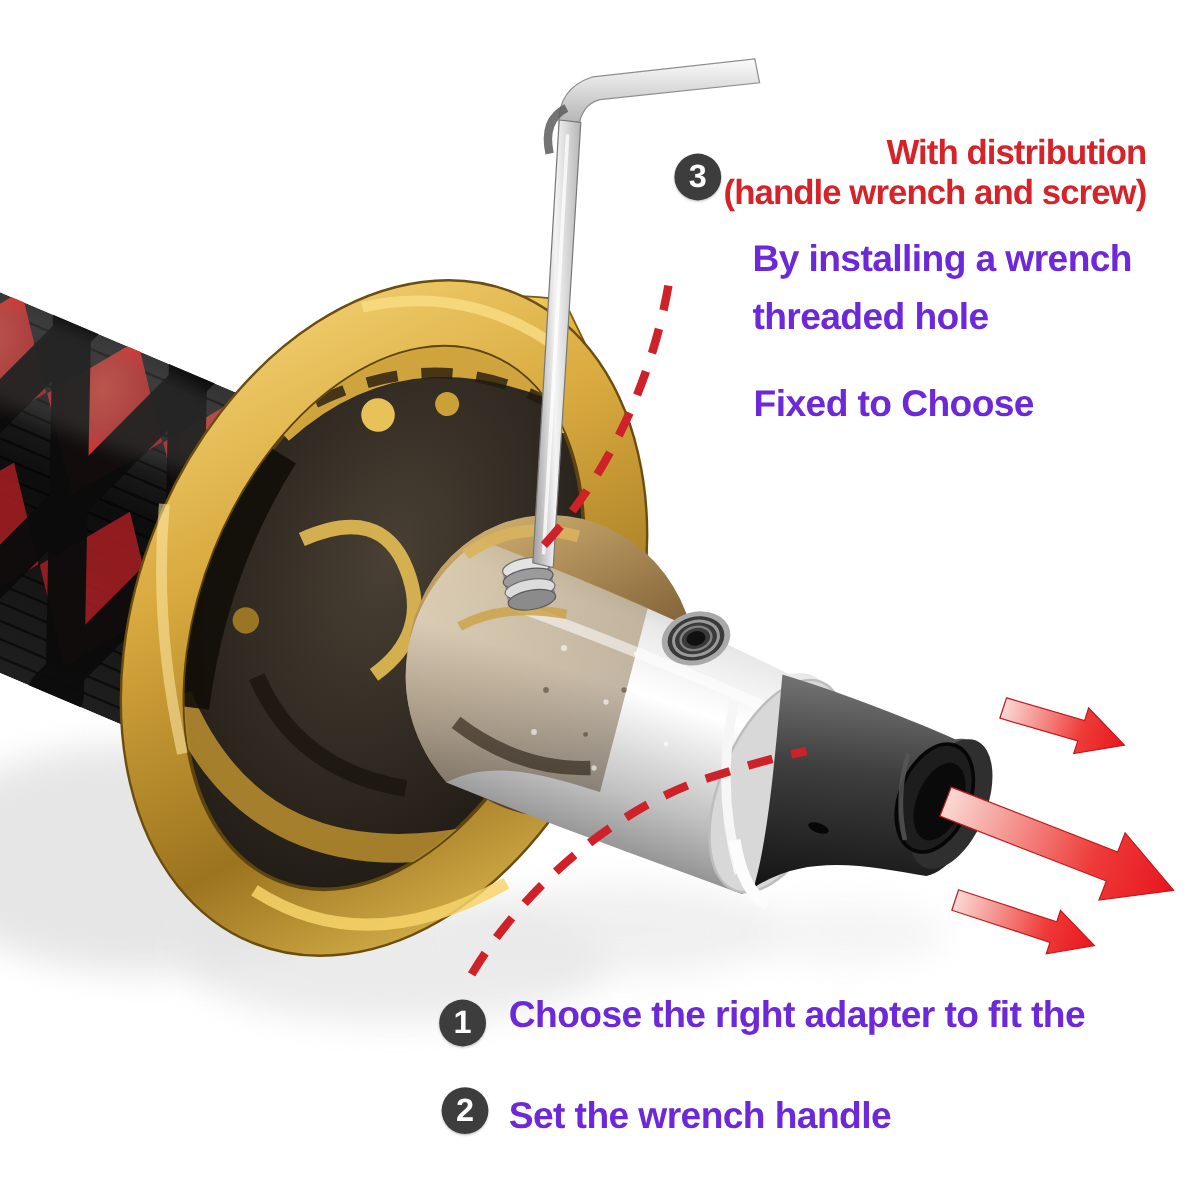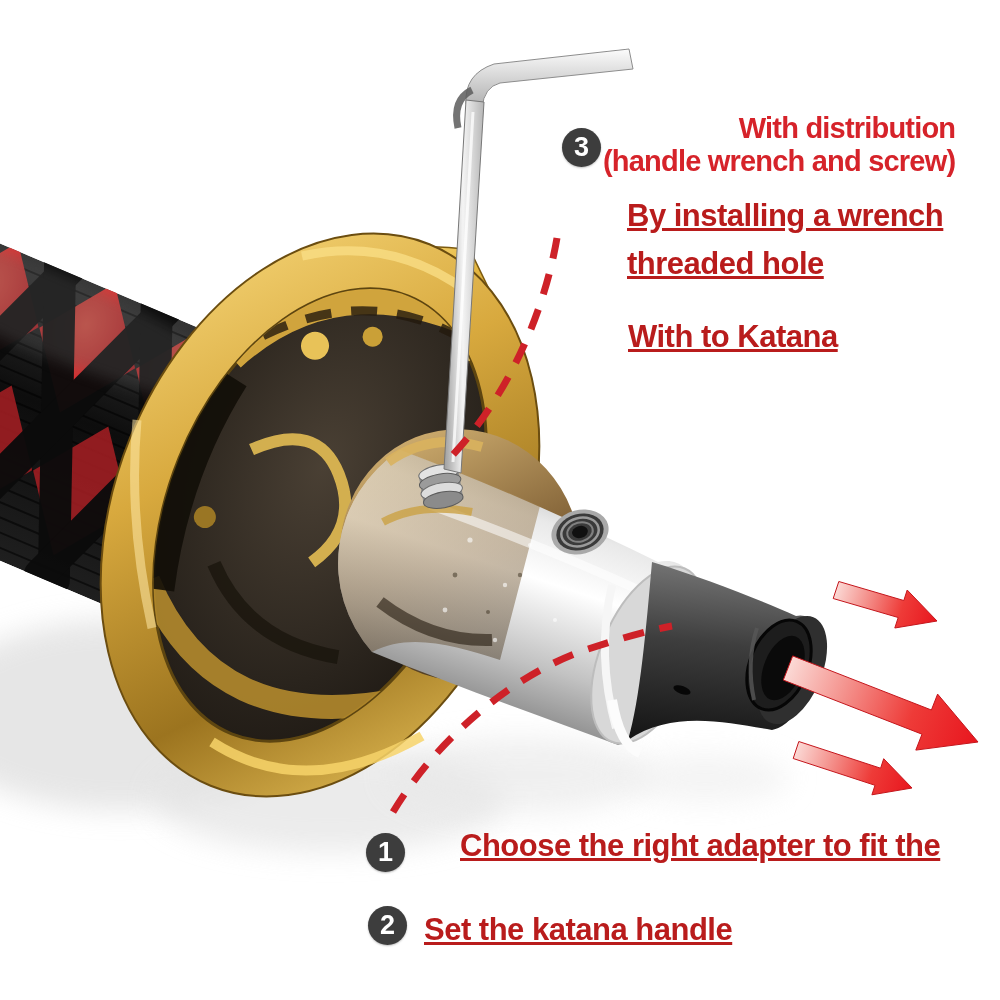--- a/index.html
+++ b/index.html
@@ -14,24 +14,24 @@
     position:absolute;width:39px;height:39px;border-radius:50%;
     background:#3d3d3d;color:#fff;display:flex;align-items:center;justify-content:center;
     font-weight:bold;font-size:27px;line-height:1;
     box-shadow:0 1px 2px rgba(0,0,0,.25);
   }
   .red-heading{
     position:absolute;color:#d6232a;font-weight:bold;
     font-size:29px;line-height:33px;letter-spacing:-0.8px;white-space:nowrap;text-align:right;
   }
   .blk{
-    position:absolute;color:#b91c1c;font-weight:bold;
-    font-size:31px;letter-spacing:-0.5px;white-space:nowrap;line-height:34px;text-decoration:underline;
+    position:absolute;color:#6d28d9;font-weight:bold;
+    font-size:31px;letter-spacing:-0.5px;white-space:nowrap;line-height:34px;
   }
-  .blk.two{line-height:37px;margin-left:36px;}
+  .blk.two{line-height:37px;}
   .tight{line-height:27px;}
 </style>
 </head>
 <body>
 
 <svg class="scene" viewBox="0 0 1000 1000" aria-hidden="true">
   <defs>
     <filter id="soft" x="-60%" y="-60%" width="220%" height="220%">
         <feGaussianBlur stdDeviation="14"></feGaussianBlur>
       </filter>
@@ -296,27 +296,27 @@
     <span>3</span>
   </div>
   <div class="red-heading" style="left:603px;top:112px;">
     <div>With distribution</div>
     <div>(handle wrench and screw)</div>
   </div>
   <div class="blk" style="left:627px;top:199px;">By installing a wrench</div>
   <div class="blk tight" style="left:627px;top:250px;">
     <div>threaded hole</div>
   </div>
-  <div class="blk" style="left:628px;top:320px;">With to Katana</div>
+  <div class="blk" style="left:628px;top:320px;">Fixed to Choose</div>
 
   <div class="badge" style="left:366px;top:833px;">
     <span>1</span>
   </div>
   <div class="blk two" style="left:424px;top:827px;">
     <div>Choose the right adapter to fit the</div>
   </div>
 
   <div class="badge" style="left:368px;top:906px;">
     <span>2</span>
   </div>
-  <div class="blk" style="left:424px;top:913px;">Set the katana handle</div>
+  <div class="blk" style="left:424px;top:913px;">Set the wrench handle</div>
 
 </div>
 
 </body></html>

